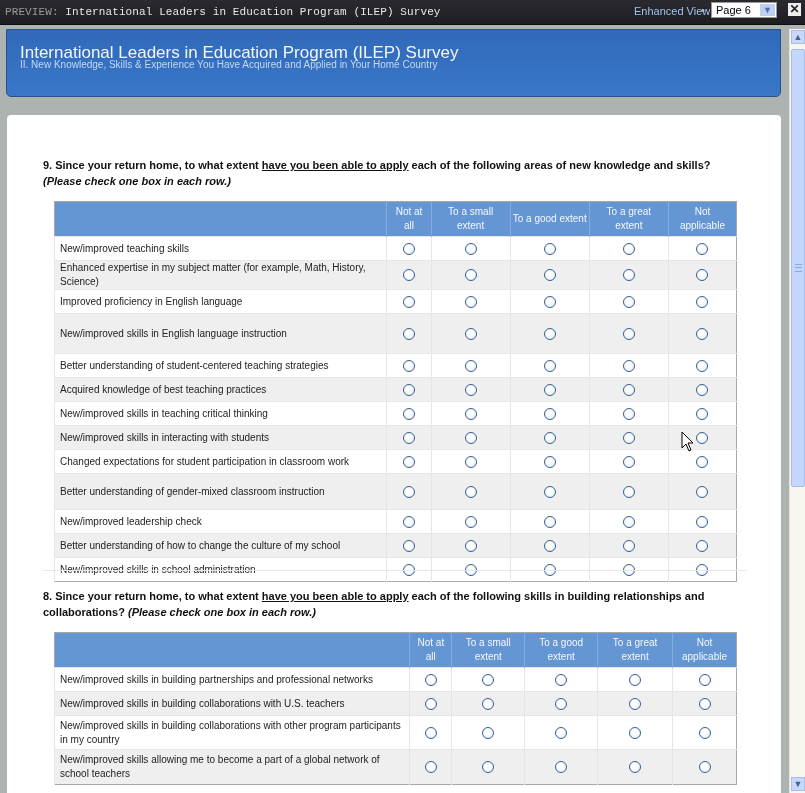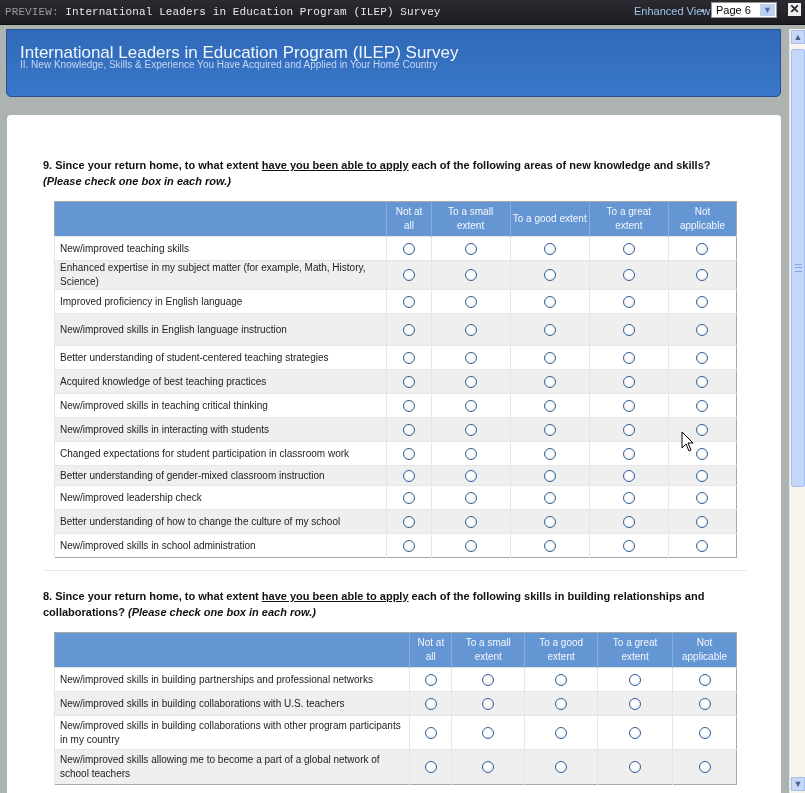--- a/index.html
+++ b/index.html
@@ -98,21 +98,21 @@
         <td class="opt"><span class="radio"></span></td>
       </tr>
       <tr style="height: 24px;">
         <td class="label">Improved proficiency in English language</td>
         <td class="opt"><span class="radio"></span></td>
         <td class="opt"><span class="radio"></span></td>
         <td class="opt"><span class="radio"></span></td>
         <td class="opt"><span class="radio"></span></td>
         <td class="opt"><span class="radio"></span></td>
       </tr>
-      <tr class="alt" style="height: 32px;">
+      <tr class="alt" style="height: 40px;">
         <td class="label">New/improved skills in English language instruction</td>
         <td class="opt"><span class="radio"></span></td>
         <td class="opt"><span class="radio"></span></td>
         <td class="opt"><span class="radio"></span></td>
         <td class="opt"><span class="radio"></span></td>
         <td class="opt"><span class="radio"></span></td>
       </tr>
       <tr style="height: 24px;">
         <td class="label">Better understanding of student-centered teaching strategies</td>
         <td class="opt"><span class="radio"></span></td>
@@ -146,21 +146,21 @@
         <td class="opt"><span class="radio"></span></td>
       </tr>
       <tr style="height: 24px;">
         <td class="label">Changed expectations for student participation in classroom work</td>
         <td class="opt"><span class="radio"></span></td>
         <td class="opt"><span class="radio"></span></td>
         <td class="opt"><span class="radio"></span></td>
         <td class="opt"><span class="radio"></span></td>
         <td class="opt"><span class="radio"></span></td>
       </tr>
-      <tr class="alt" style="height: 20px;">
+      <tr class="alt" style="height: 36px;">
         <td class="label">Better understanding of gender-mixed classroom instruction</td>
         <td class="opt"><span class="radio"></span></td>
         <td class="opt"><span class="radio"></span></td>
         <td class="opt"><span class="radio"></span></td>
         <td class="opt"><span class="radio"></span></td>
         <td class="opt"><span class="radio"></span></td>
       </tr>
       <tr style="height: 24px;">
         <td class="label">New/improved leadership check</td>
         <td class="opt"><span class="radio"></span></td>

